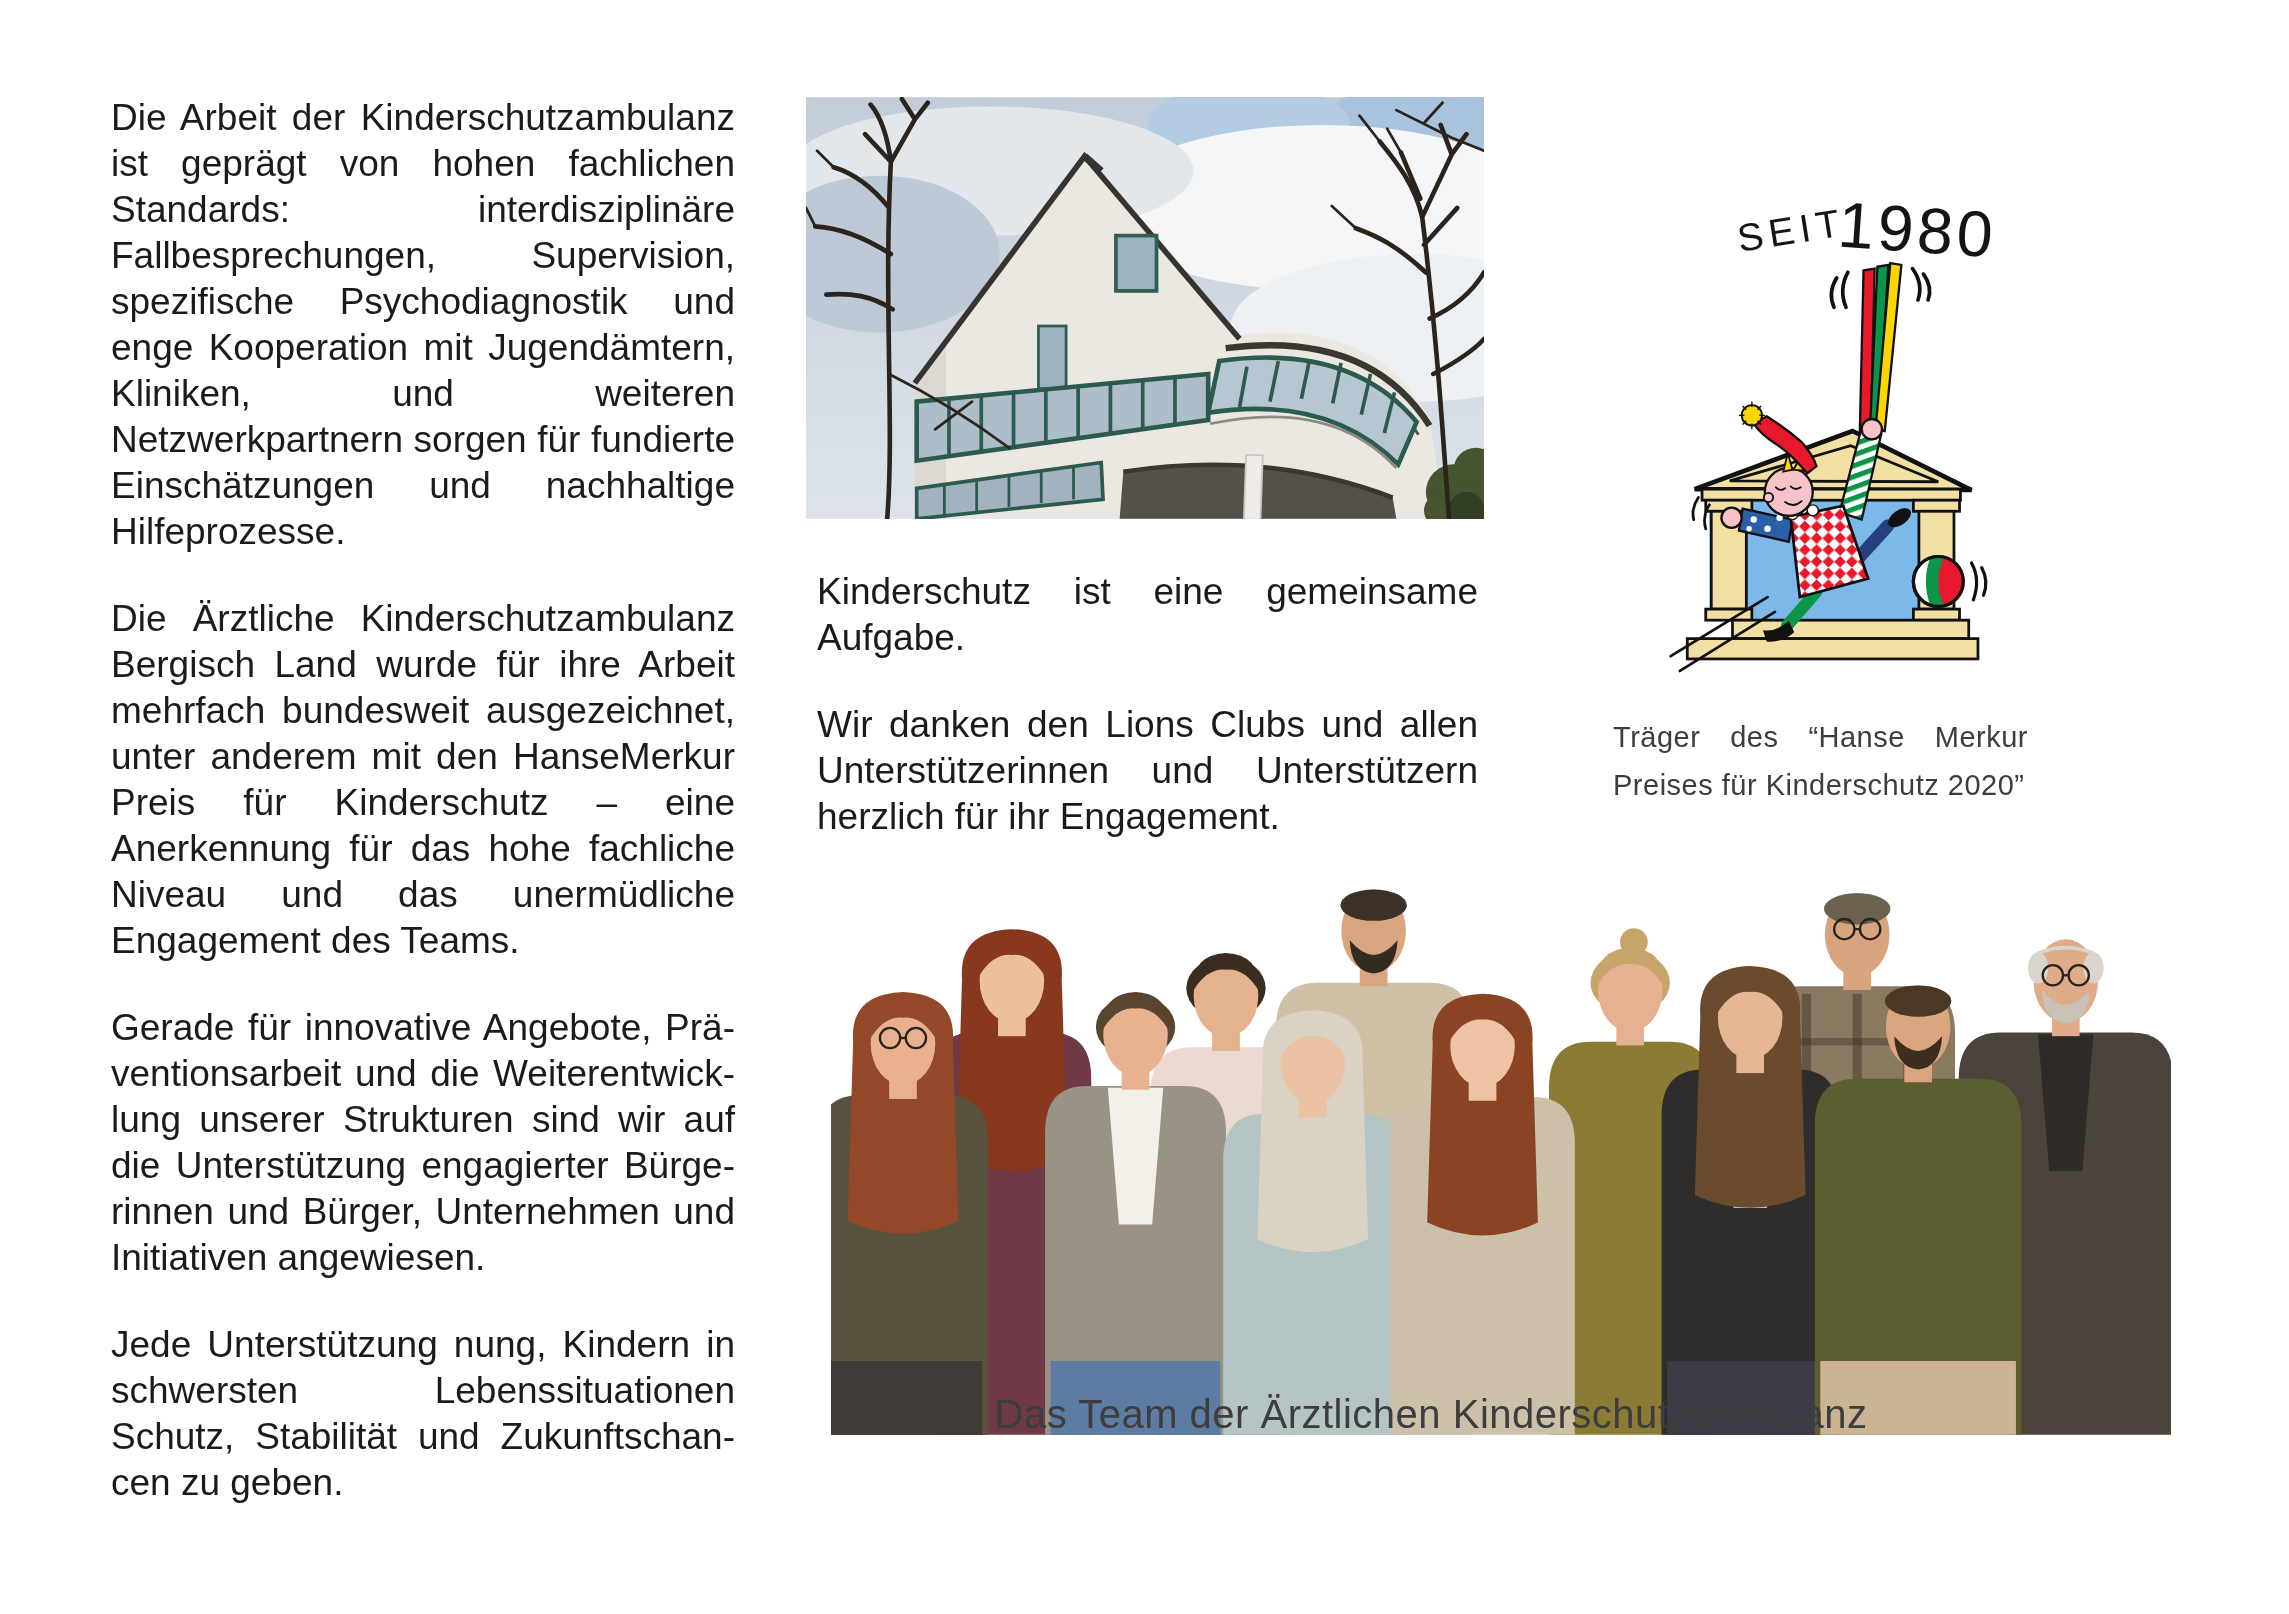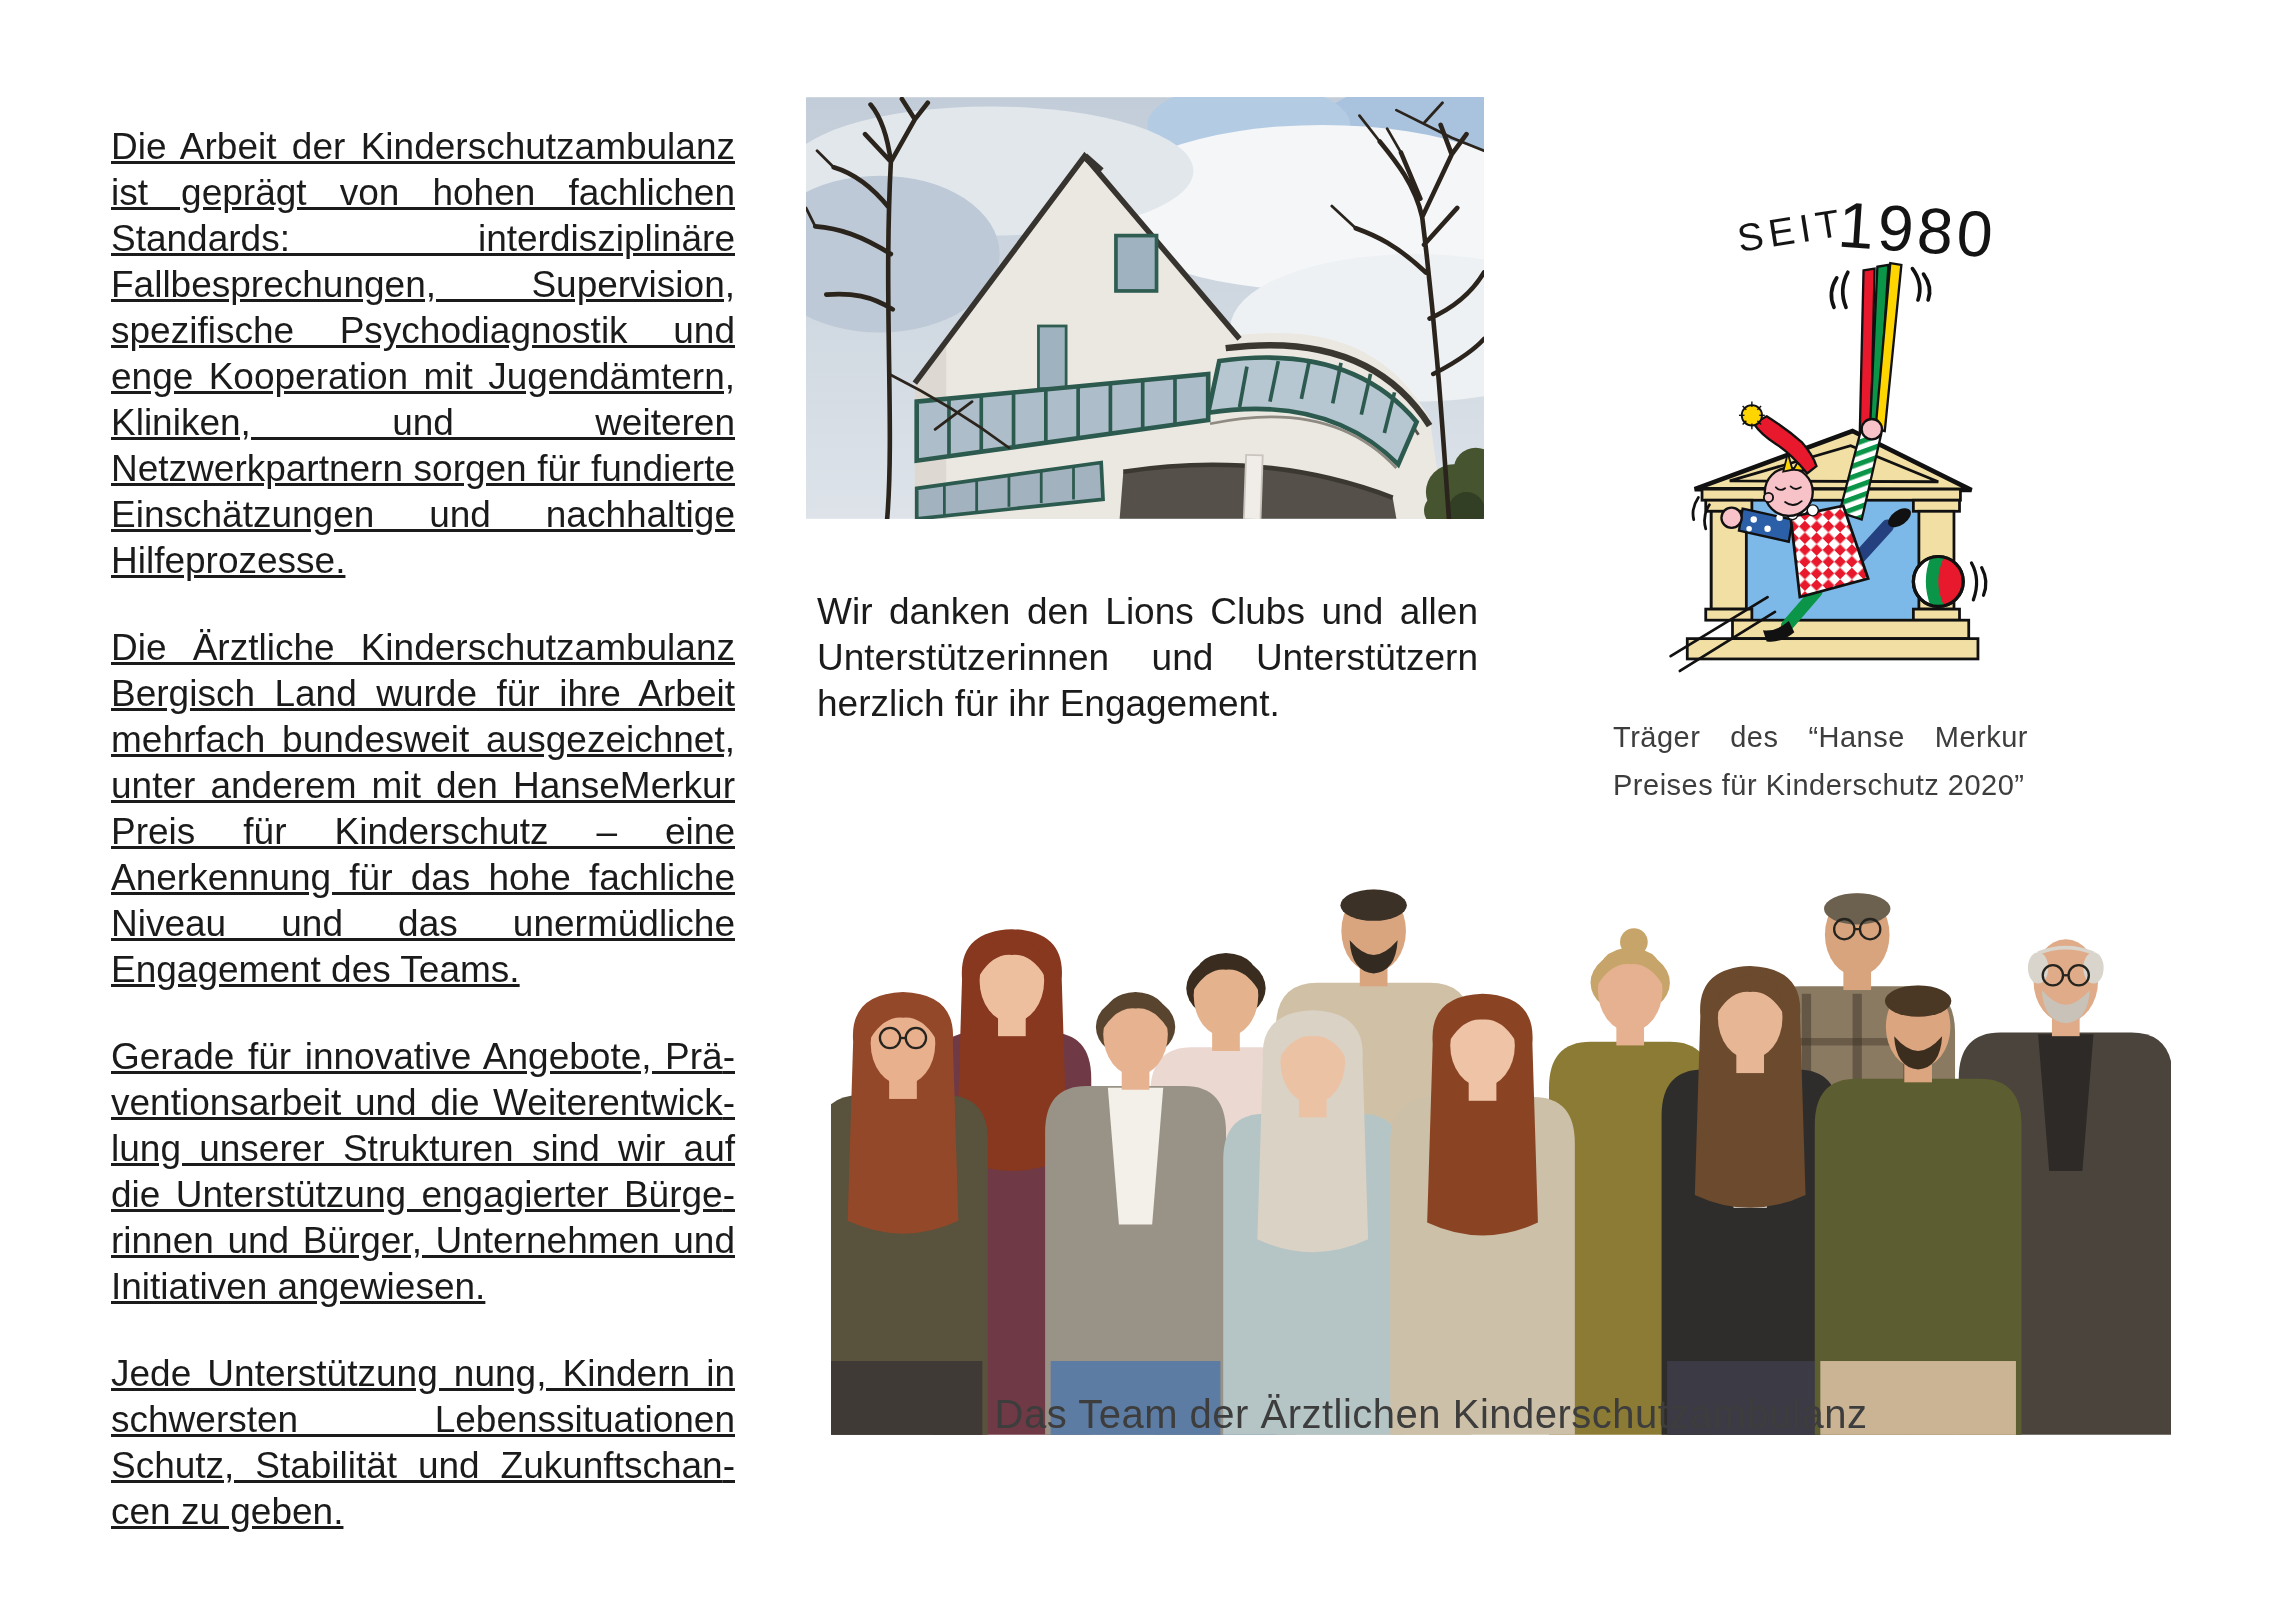--- a/index.html
+++ b/index.html
@@ -20,21 +20,21 @@
   #team-caption{
     font-size:40px;text-align:center;white-space:nowrap;
   }
   svg{display:block;}
 </style>
 </head>
 <body>
 
 <div class="page">
 
-  <div class="abs body-text" style="left:111px;top:124px;width:624px;text-decoration:underline;">
+  <div class="abs body-text" style="left:111px;top:95px;width:624px;">
     <p>Die Arbeit der Kinderschutzambulanz ist geprägt von hohen fachlichen Stan­dards: interdisziplinäre Fallbespre­chungen, Supervision, spezifische Psychodiagnostik und enge Koopera­tion mit Jugendämtern, Kliniken, und weiteren Netzwerkpartnern sorgen für fundierte Einschätzungen und nach­haltige Hilfeprozesse.</p>
     <p>Die Ärztliche Kinderschutzambulanz Bergisch Land wurde für ihre Arbeit mehrfach bundesweit ausgezeichnet, unter anderem mit den HanseMerkur Preis für Kinderschutz – eine Anerken­nung für das hohe fachliche Niveau und das unermüdliche Engagement des Teams.</p>
     <p>Gerade für innovative Angebote, Prä­ventionsarbeit und die Weiterentwick­lung unserer Strukturen sind wir auf die Unterstützung engagierter Bürge­rinnen und Bürger, Unternehmen und Initiativen angewiesen.</p>
     <p>Jede Unterstützung nung, Kindern in schwersten Lebenssituationen Schutz, Stabilität und Zukunftschan­cen zu geben.</p>
   </div>
 
   <div class="abs" style="left:806px;top:97px;width:678px;height:422px;" role="img" aria-label="Weißes modernes Gebäude der Kinderschutzambulanz mit geschwungener grün gerahmter Fensterfront vor bewölktem Himmel und kahlen Bäumen">
     <svg viewBox="0 0 735 457" width="678" height="422">
       <defs>
         <linearGradient id="sky" x1="0" y1="0" x2="0" y2="1">
@@ -110,20 +110,21 @@
       <g stroke="#2b241d" fill="none" stroke-linecap="round">
         <path d="M697,457 C690,360 684,260 668,130 M668,130 C660,95 640,70 622,48 M668,130 L700,62 M672,190 C640,160 618,150 596,142 M670,160 L706,120 M676,240 C710,225 726,205 735,190 M680,300 C710,285 728,270 735,262 M666,110 L645,60 M700,62 L688,30 M700,62 L716,40" stroke-width="5"></path>
         <path d="M622,48 L600,20 M596,142 L570,118 M645,60 L630,34 M640,14 L700,44 M700,44 L735,58 M670,28 L690,6" stroke-width="3"></path>
         <path d="M88,457 C96,360 84,220 92,70 M92,70 C88,40 80,20 70,8 M92,70 L118,24 M90,120 C70,95 50,82 30,76 M92,170 C60,150 36,142 10,140 M94,230 C70,215 50,212 22,214 M92,70 L64,40 M118,24 L132,6 M118,24 L104,2" stroke-width="5"></path>
         <path d="M90,300 C130,320 180,350 220,380 M140,360 L180,330 M30,76 L12,58 M10,140 L0,120" stroke-width="3"></path>
       </g>
     </svg>
   </div>
 
   <div class="abs body-text" style="left:817px;top:569px;width:661px;">
+    <p>Kinderschutz ist eine gemeinsame Aufgabe.</p>
     <p>Wir danken den Lions Clubs und allen Unterstützerinnen und Unterstützern herzlich für ihr Engagement.</p>
   </div>
 
   <div class="abs" style="left:1652px;top:180px;width:388px;height:526px;" role="img" aria-label="Seit 1980 – Narrenfigur springt durch ein Haus">
     <svg viewBox="0 0 420 570" width="388" height="526">
       <defs>
         <pattern id="checks" width="18" height="18" patternUnits="userSpaceOnUse" patternTransform="rotate(45)">
           <rect width="18" height="18" fill="#ffffff"></rect>
           <rect width="9" height="9" fill="#e8192c"></rect>
           <rect x="9" y="9" width="9" height="9" fill="#e8192c"></rect>

